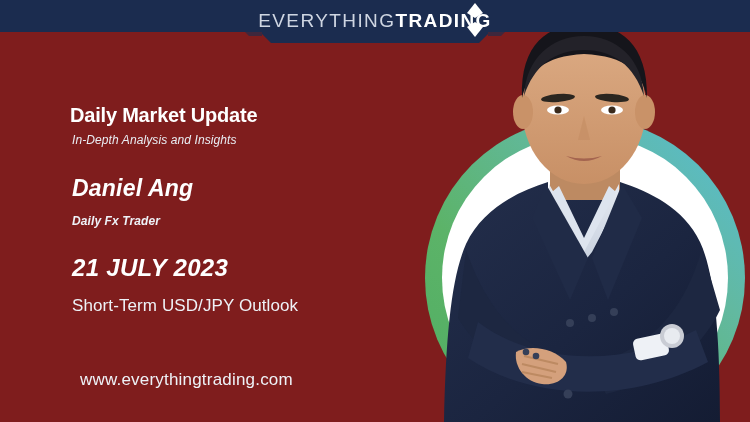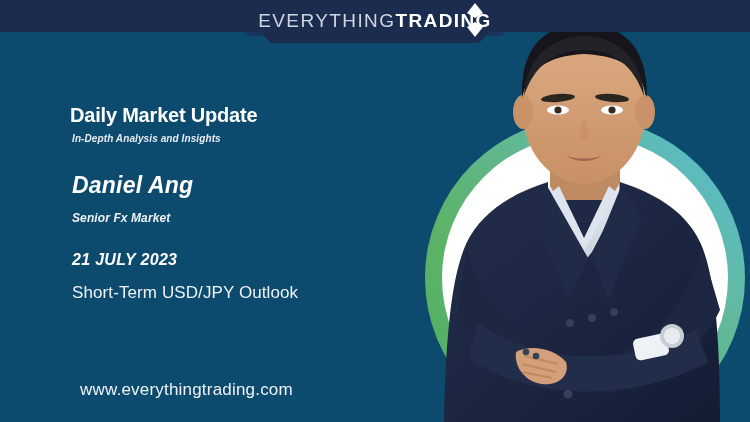--- a/index.html
+++ b/index.html
@@ -5,21 +5,21 @@
   html,body{margin:0;padding:0;}
   body{
     width:750px;height:422px;
     background:#03305c;
     font-family:"Liberation Sans", sans-serif;
     overflow:hidden;
   }
   .slide{
     position:relative;
     width:750px;height:422px;
-    background:#0c4a6e;
+    background:#7f1d1d;
     overflow:hidden;
   }
 
   
   .header-bar{
     position:absolute;left:0;top:0;width:750px;height:32px;
     background:#1b2c4f;
     z-index:6;
   }
   .header-tab{
@@ -67,23 +67,23 @@
   .title{
     color:#ffffff;
     font-size:20px;
     font-weight:700;
     letter-spacing:-0.2px;
     line-height:1.1;
     margin:0 0 7px 0;
   }
   .subtitle{
     color:#e9edf3;
-    font-size:10px;
-    font-style:italic;
-    font-weight:700;
+    font-size:12px;
+    font-style:italic;
+    font-weight:400;
     letter-spacing:0.1px;
     margin:0 0 28px 2px;
   }
   .person-name{
     color:#ffffff;
     font-size:23px;
     font-weight:700;
     font-style:italic;
     letter-spacing:0.2px;
     margin:0 0 12px 2px;
@@ -91,38 +91,38 @@
   .person-role{
     color:#eef2f7;
     font-size:12px;
     font-weight:700;
     font-style:italic;
     letter-spacing:0.1px;
     margin:0 0 26px 2px;
   }
   .date{
     color:#ffffff;
-    font-size:16px;
+    font-size:24px;
     font-weight:700;
     font-style:italic;
     letter-spacing:0.3px;
     margin:10px 0 14px 2px;
   }
   .topic{
     color:#eef2f7;
     font-size:17px;
     font-weight:400;
     letter-spacing:0.1px;
     margin:8px 0 0 2px;
   }
 
   
   .website{
     position:absolute;
-    left:80px;bottom:22px;
+    left:80px;bottom:32px;
     color:#eef2f7;
     font-size:17px;
     font-weight:400;
     letter-spacing:0.2px;
     z-index:5;
   }
 
   
   .portrait-zone{
     position:absolute;
@@ -276,20 +276,20 @@
         <circle cx="116" cy="356" r="3.3" fill="#353f58"></circle>
         <circle cx="148" cy="394" r="4.5" fill="#353f58"></circle>
       </g>
     </svg>
   </div>
 
   <div class="content">
     <h1 class="title">Daily Market Update</h1>
     <div class="subtitle">In-Depth Analysis and Insights</div>
     <div class="person-name">Daniel Ang</div>
-    <div class="person-role">Senior Fx Market</div>
+    <div class="person-role">Daily Fx Trader</div>
     <div class="date">21 JULY 2023</div>
     <div class="topic">Short-Term USD/JPY Outlook</div>
   </div>
 
   <div class="website">www.everythingtrading.com</div>
 
 </div>
 
 </body></html>

